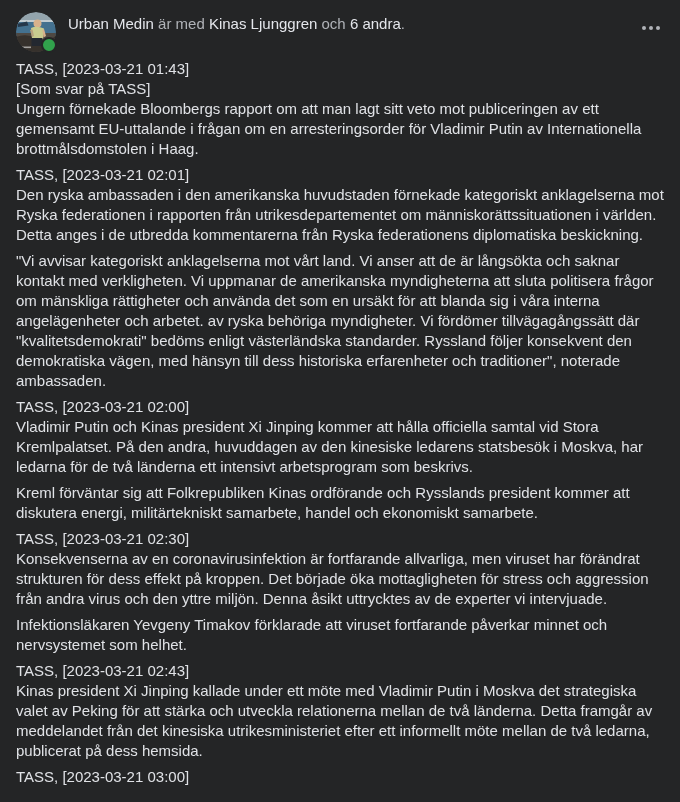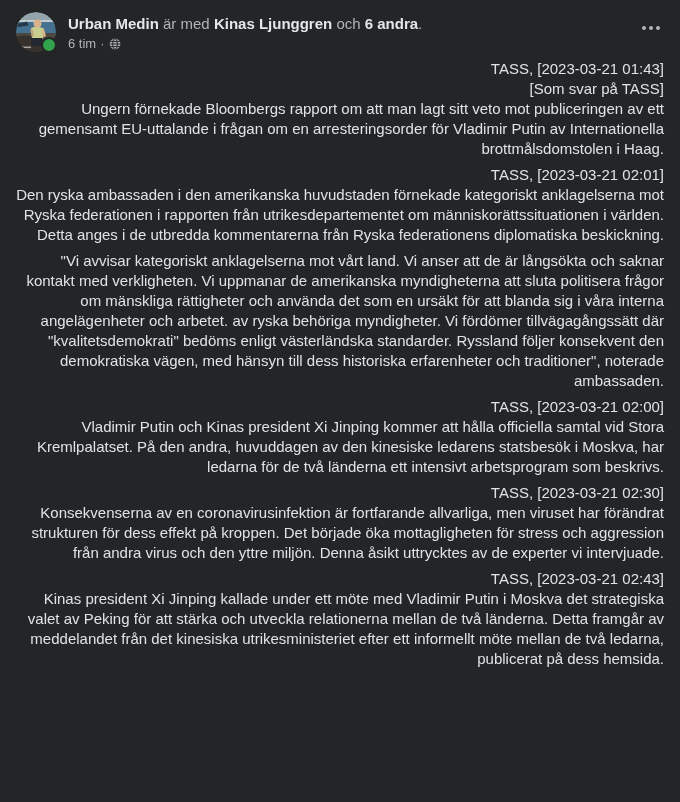--- a/index.html
+++ b/index.html
@@ -25,37 +25,37 @@
     position: absolute; right: -1px; bottom: -1px;
     width: 12px; height: 12px; border-radius: 50%;
     background: #31a24c; border: 2px solid #242526;
     box-sizing: content-box;
   }
   .header-text { flex: 1 1 auto; margin-left: 12px; min-width: 0; }
   .byline {
     font-size: 15px; line-height: 19px; color: #b0b3b8;
     padding-top: 2px;
   }
-  .byline .name { color: #e4e6eb; font-weight: 700; cursor: pointer; }
+  .byline .name { color: #e4e6eb; font-weight: 400; cursor: pointer; }
   .meta {
     display: flex; align-items: center; gap: 4px;
     font-size: 13px; line-height: 16px; color: #b0b3b8; margin-top: 3px;
   }
   .meta .timestamp { cursor: pointer; }
   .meta .sep { color: #b0b3b8; }
   .more-btn {
     flex: 0 0 auto; display: flex; align-items: center; gap: 3px;
     padding: 12px 4px; margin-top: 2px; cursor: pointer; border-radius: 50%;
   }
   .more-btn i {
     width: 4px; height: 4px; border-radius: 50%; background: #b0b3b8; display: block;
   }
 
   
-  .body-text { padding: 7px 16px 8px 16px; text-align: right; }
+  .body-text { padding: 7px 16px 8px 16px; }
   .body-text p {
     margin: 0 0 6px 0;
     font-size: 15px; line-height: 20px; color: #e0e2e6;
     white-space: pre-wrap; word-wrap: break-word;
   }
   .body-text p:last-child { margin-bottom: 0; }
 </style>
 </head>
 <body>
 
@@ -89,50 +89,40 @@
     </div>
 
     <div class="header-text">
       <div class="byline">
         <span class="name">Urban Medin</span>
         <span>är med</span>
         <span class="name">Kinas Ljunggren</span>
         <span>och</span>
         <span class="name">6 andra</span><span>.</span>
       </div>
-      <div class="meta">
-        <span class="timestamp">6 tim</span>
-        <span class="sep">·</span>
-        <svg width="12" height="12" viewBox="0 0 12 12">
-          <circle cx="6" cy="6" r="5.4" fill="#b0b3b8"></circle>
-          <g stroke="#242526" stroke-width="1" fill="none">
-            <ellipse cx="6" cy="6" rx="2.3" ry="5.4"></ellipse>
-            <line x1="0.6" y1="6" x2="11.4" y2="6"></line>
-            <line x1="1.1" y1="3.4" x2="10.9" y2="3.4"></line>
-            <line x1="1.1" y1="8.6" x2="10.9" y2="8.6"></line>
-          </g>
-        </svg>
-      </div>
     </div>
 
     <div class="more-btn">
       <i></i>
         <i></i>
         <i></i>
     </div>
   </div>
 
   <div class="body-text">
     <p>TASS, [2023-03-21 01:43]
 [Som svar på TASS]
 Ungern förnekade Bloombergs rapport om att man lagt sitt veto mot publiceringen av ett gemensamt EU-uttalande i frågan om en arresteringsorder för Vladimir Putin av Internationella brottmålsdomstolen i Haag.</p>
     <p>TASS, [2023-03-21 02:01]
 Den ryska ambassaden i den amerikanska huvudstaden förnekade kategoriskt anklagelserna mot Ryska federationen i rapporten från utrikesdepartementet om människorättssituationen i världen. Detta anges i de utbredda kommentarerna från Ryska federationens diplomatiska beskickning.</p>
     <p>"Vi avvisar kategoriskt anklagelserna mot vårt land. Vi anser att de är långsökta och saknar kontakt med verkligheten. Vi uppmanar de amerikanska myndigheterna att sluta politisera frågor om mänskliga rättigheter och använda det som en ursäkt för att blanda sig i våra interna angelägenheter och arbetet. av ryska behöriga myndigheter. Vi fördömer tillvägagångssätt där "kvalitetsdemokrati" bedöms enligt västerländska standarder. Ryssland följer konsekvent den demokratiska vägen, med hänsyn till dess historiska erfarenheter och traditioner", noterade ambassaden.</p>
     <p>TASS, [2023-03-21 02:00]
 Vladimir Putin och Kinas president Xi Jinping kommer att hålla officiella samtal vid Stora Kremlpalatset. På den andra, huvuddagen av den kinesiske ledarens statsbesök i Moskva, har ledarna för de två länderna ett intensivt arbetsprogram som beskrivs.</p>
+    <p>Kreml förväntar sig att Folkrepubliken Kinas ordförande och Rysslands president kommer att diskutera energi, militärtekniskt samarbete, handel och ekonomiskt samarbete.</p>
     <p>TASS, [2023-03-21 02:30]
 Konsekvenserna av en coronavirusinfektion är fortfarande allvarliga, men viruset har förändrat strukturen för dess effekt på kroppen. Det började öka mottagligheten för stress och aggression från andra virus och den yttre miljön. Denna åsikt uttrycktes av de experter vi intervjuade.</p>
+    <p>Infektionsläkaren Yevgeny Timakov förklarade att viruset fortfarande påverkar minnet och nervsystemet som helhet.</p>
     <p>TASS, [2023-03-21 02:43]
 Kinas president Xi Jinping kallade under ett möte med Vladimir Putin i Moskva det strategiska valet av Peking för att stärka och utveckla relationerna mellan de två länderna. Detta framgår av meddelandet från det kinesiska utrikesministeriet efter ett informellt möte mellan de två ledarna, publicerat på dess hemsida.</p>
+    <p>TASS, [2023-03-21 03:00]</p>
   </div>
 
 </div>
 
 </body></html>

